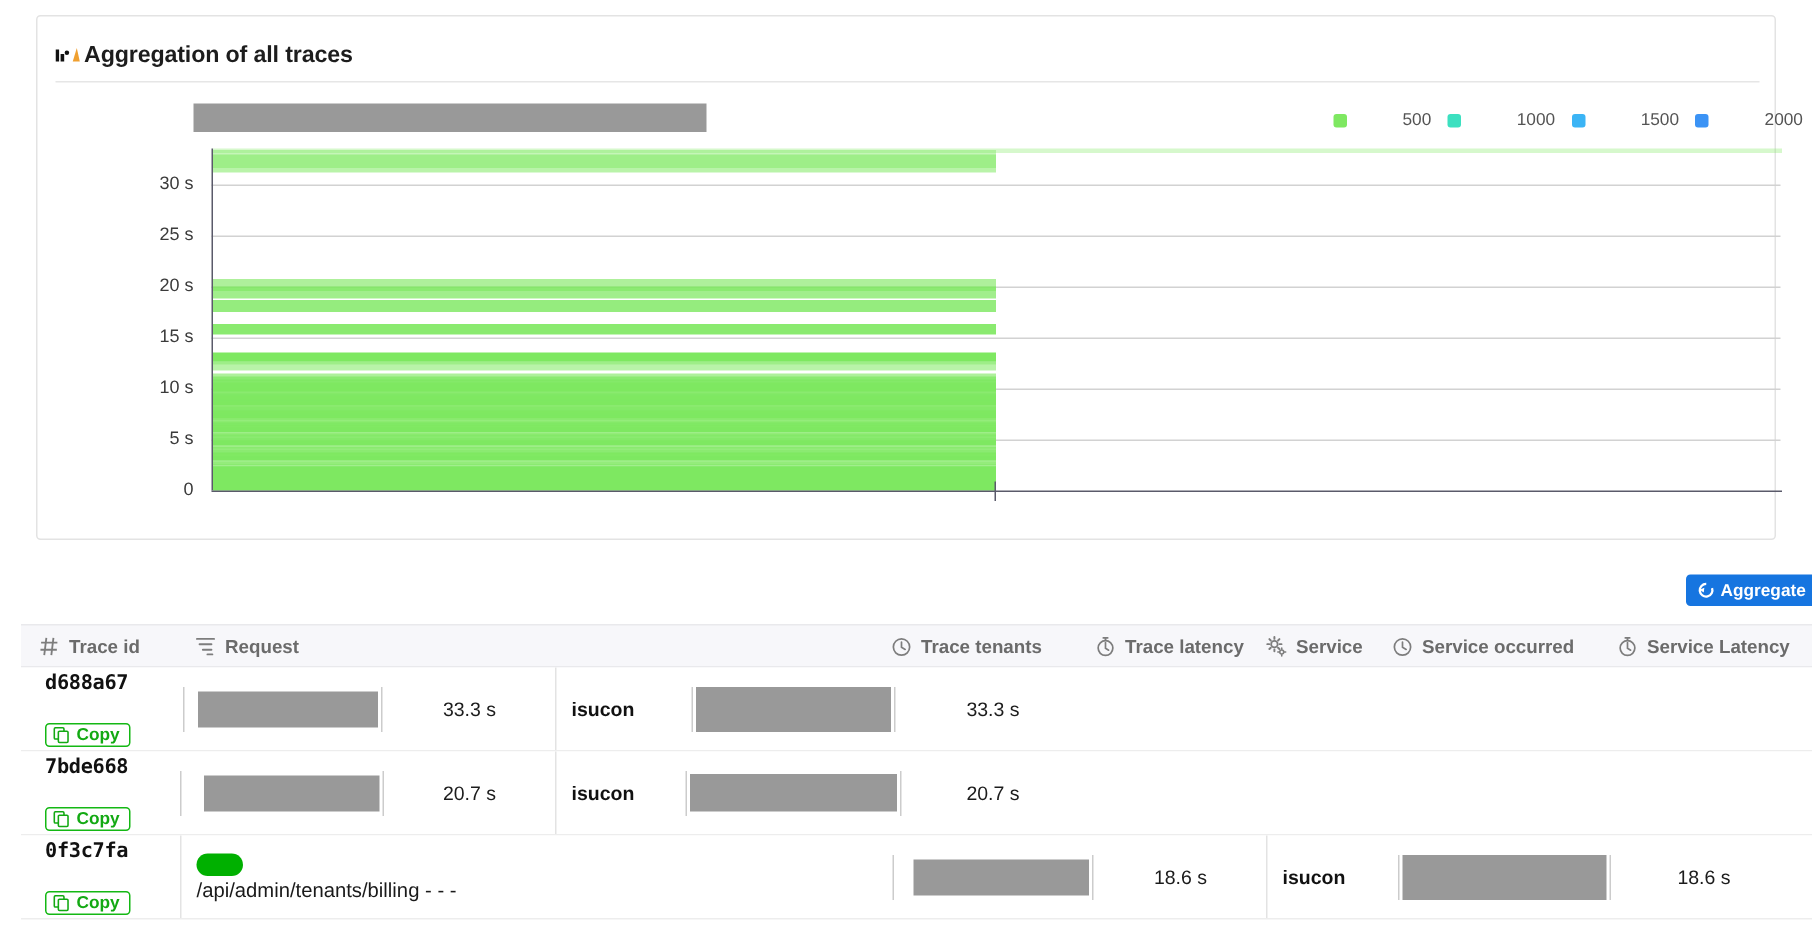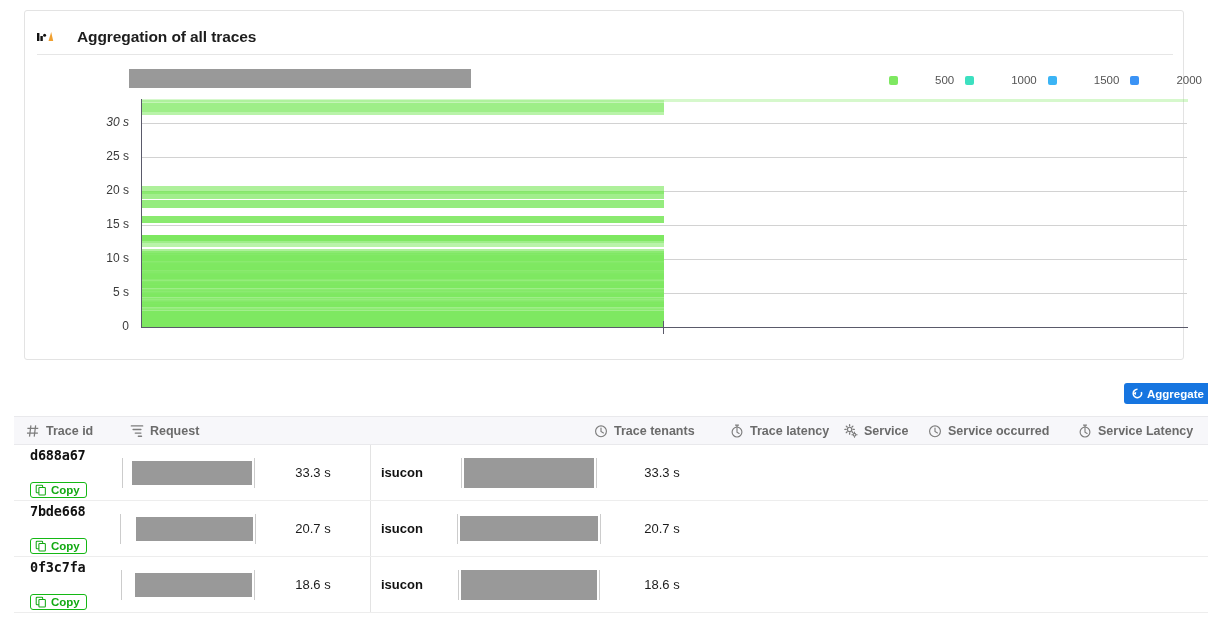--- a/index.html
+++ b/index.html
@@ -17,21 +17,21 @@
     left: 24px; top: 10px;
     width: 1160px; height: 350px;
     background: #ffffff;
     border: 1px solid #e3e3e3;
     border-radius: 3px;
   }
   #agg-title-row {
     position: absolute;
     left: 12px; top: 14px;
     width: 1136px; height: 30px;
-    display: flex; align-items: center; gap: 23px;
+    display: flex; align-items: center; gap: 2px;
     border-bottom: 1px solid #e6e6e6;
     padding-bottom: 5px;
   }
   #agg-title-icon { width: 17px; height: 15px; display: block; }
   #agg-title-text {
     font-size: 15.5px; font-weight: bold; color: #1d1d1d;
     letter-spacing: -0.1px;
   }
 
   
@@ -313,21 +313,21 @@
       </div>
     <div id="y-axis-line"></div>
     <div id="x-axis-line"></div>
     <div id="x-tick"></div>
   <div class="ytick-label" style="top: 220px;">0</div>
       <div class="ytick-label" style="top: 185.97px;">5 s</div>
       <div class="ytick-label" style="top: 151.94px;">10 s</div>
       <div class="ytick-label" style="top: 117.91px;">15 s</div>
       <div class="ytick-label" style="top: 83.8806px;">20 s</div>
       <div class="ytick-label" style="top: 49.8507px;">25 s</div>
-      <div class="ytick-label" style="top: 15.8209px; font-style: italic;">30 s</div>
+      <div class="ytick-label" style="top: 15.8209px;">30 s</div>
     </div>
 </div>
 
 <button id="aggregate-button">
   <svg id="aggregate-icon" viewBox="0 0 12 12">
     <path d="M6 1.4 A4.6 4.6 0 1 0 10.2 4.4" fill="none" stroke="#ffffff" stroke-width="1.7"></path>
     <polygon points="1.2,5.6 4.6,4.2 4.2,7.6" fill="#ffffff"></polygon>
   </svg>
   <span>Aggregate</span>
 </button>
@@ -453,20 +453,24 @@
         <div class="cell cell-traceid">
           <div class="traceid-text">0f3c7fa</div>
           <button class="copy-button">
             <svg viewBox="0 0 16 16" width="12" height="12">
               <rect x="1.6" y="1.6" width="8.6" height="10" rx="1" stroke="#13a913" stroke-width="1.4" fill="none"></rect>
               <rect x="5.2" y="4.6" width="8.6" height="10" rx="1" stroke="#13a913" stroke-width="1.4" fill="#ffffff"></rect>
             </svg>
             <span>Copy</span>
           </button>
         </div>
+        <div class="cell cell-request">
+          <span class="status-pill" style="background: rgb(0, 176, 0);"></span>
+          <div class="request-path">/api/admin/tenants/billing - - -</div>
+        </div>
         <div class="cell cell-toccur">
           <div class="bar-wrap">
             <div class="occ-redact" style="margin-left: 11px; width: 117px;"></div>
           </div>
         </div>
         <div class="cell cell-tlat">
           <span class="latency-text">18.6 s</span>
         </div>
         <div class="cell cell-service">
           <span class="service-text">isucon</span>

